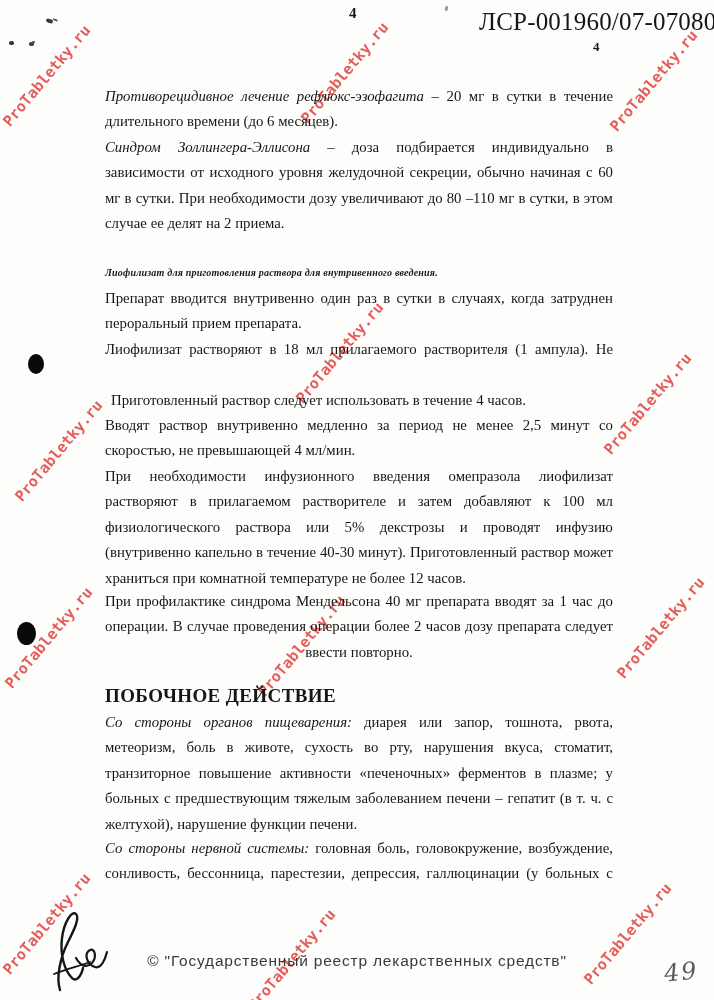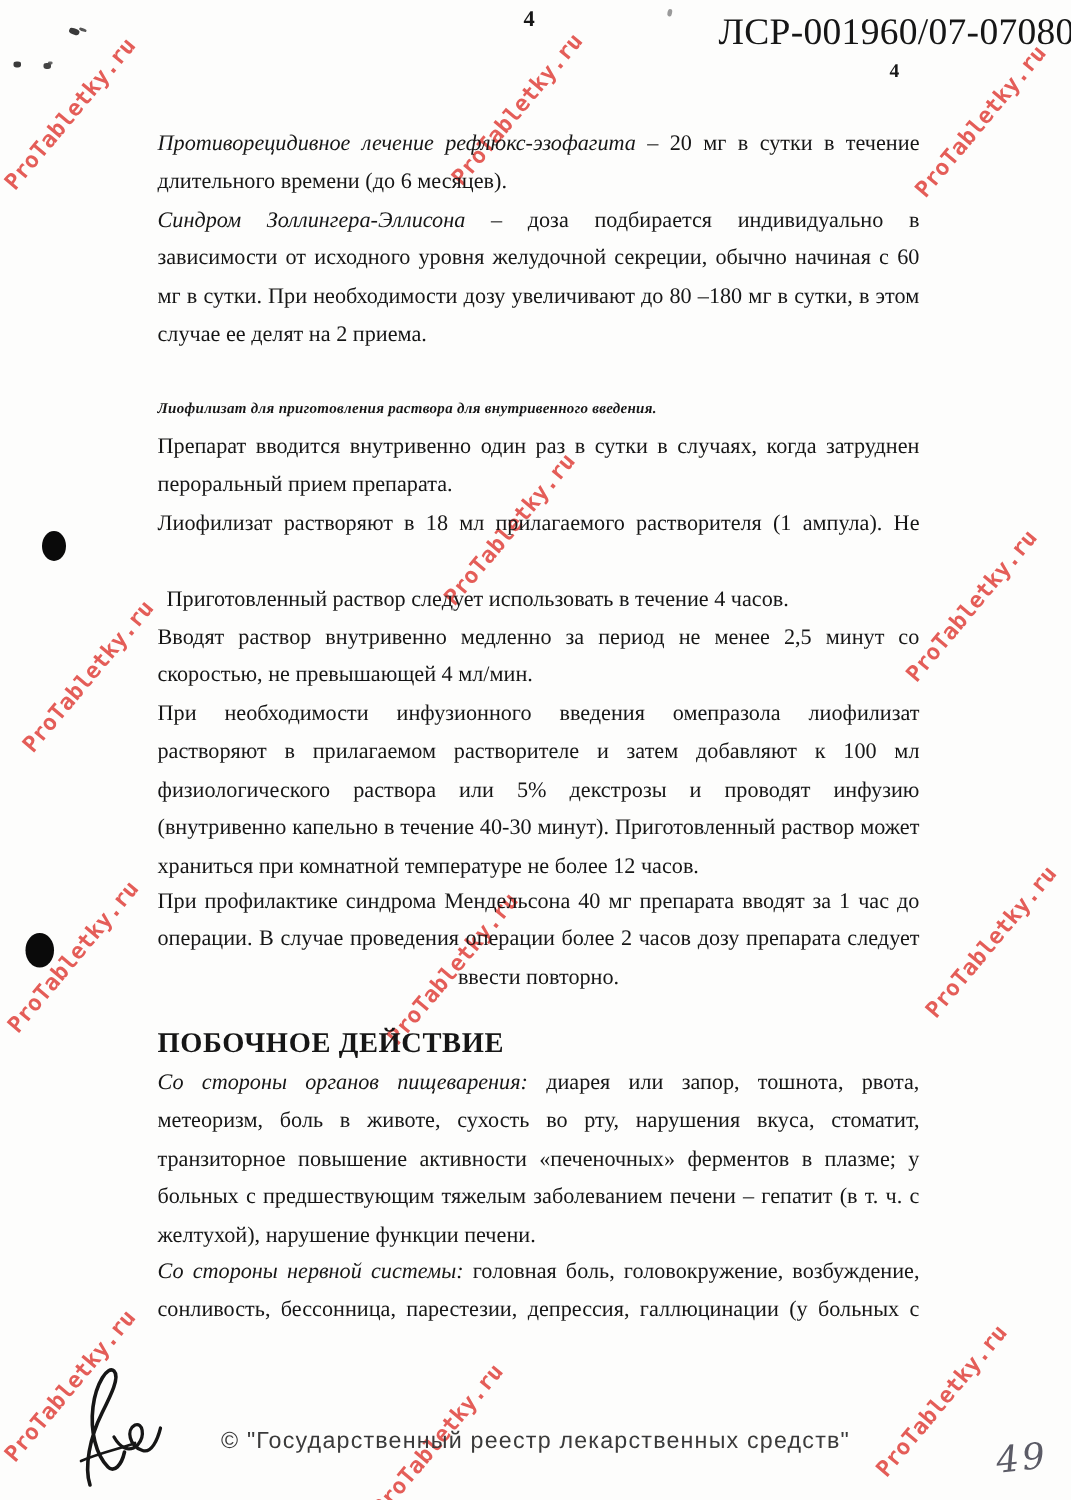--- a/index.html
+++ b/index.html
@@ -105,21 +105,21 @@
         <div class="line just" style="height: 25.4px;">
           <span>мг</span>
           <span>в</span>
           <span>сутки.</span>
           <span>При</span>
           <span>необходимости</span>
           <span>дозу</span>
           <span>увеличивают</span>
           <span>до</span>
           <span>80</span>
-          <span>–180</span>
+          <span>–110</span>
           <span>мг</span>
           <span>в</span>
           <span>сутки,</span>
           <span>в</span>
           <span>этом</span>
         </div>
         <div class="line" style="height: 25.4px;"><span>случае ее делят на 2 приема.</span></div>
       </div>
       <div class="block heading-underline" style="top: 259px; left: 105px; width: 508px;">
         <div class="line" style="height: 25.4px;"><span class="i">Лиофилизат  для приготовления раствора для внутривенного введения.</span></div>

